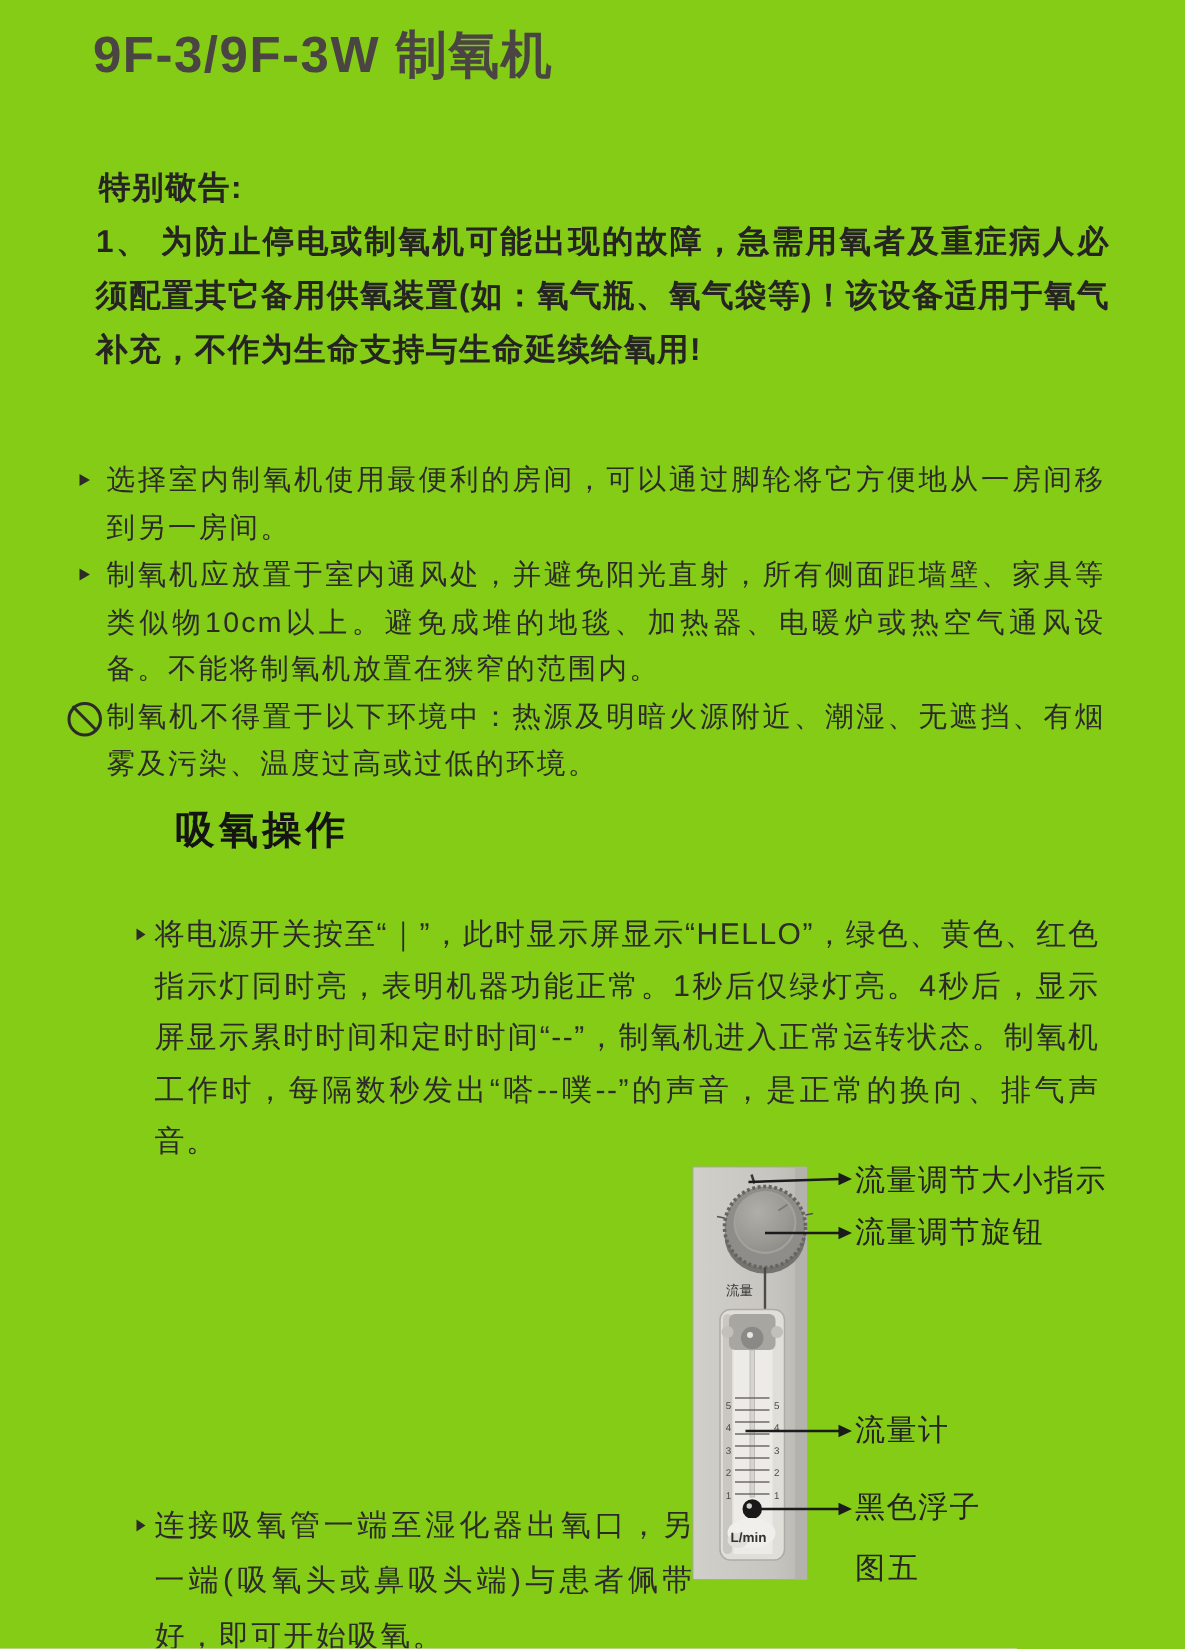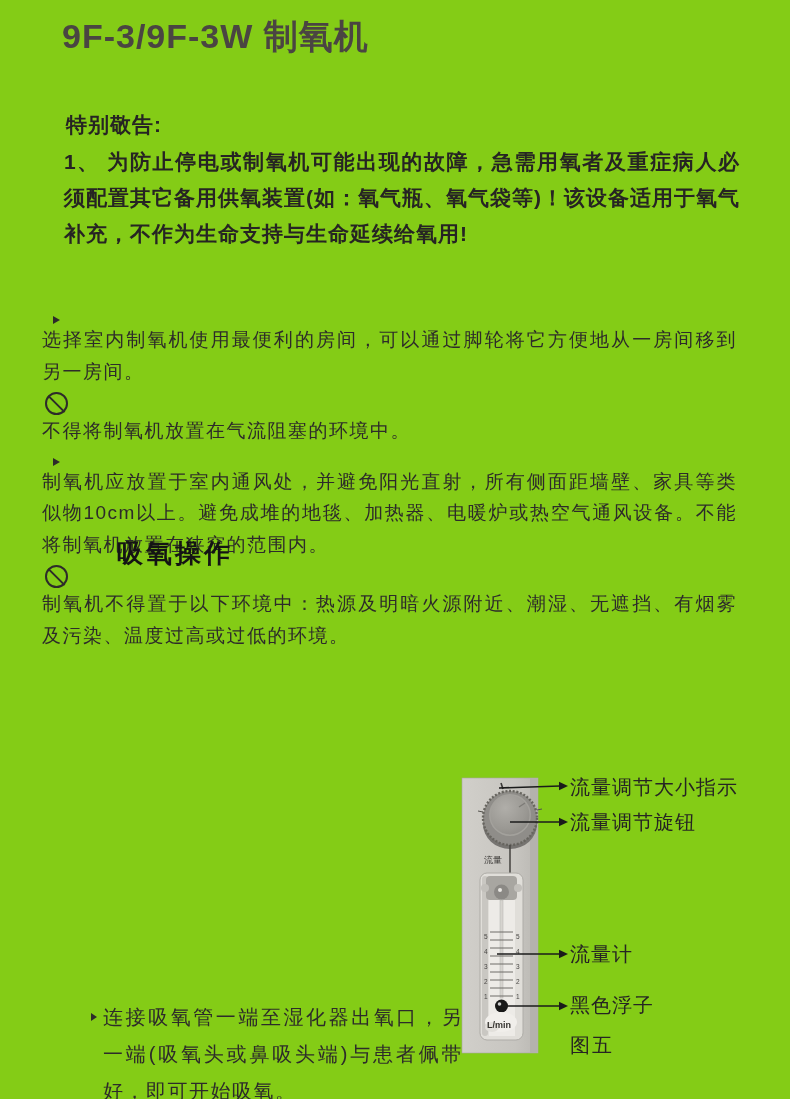--- a/index.html
+++ b/index.html
@@ -35,21 +35,20 @@
   .safety-heading { left:88px; top:252px; font-size:30px; letter-spacing:4px; }
   .op-heading     { left:117px; top:536px; font-size:26px; letter-spacing:3px; }
   
   .safety-list {
     position:absolute; left:42px; top:305px; width:695px;
     margin:0; padding:0; list-style:none;
   }
   .safety-item {
     display:flex; font-size:19px; line-height:31.5px; letter-spacing:1.5px;
     text-align:justify;
-    flex-direction:column;
   }
   .safety-item .item-text { flex:1; }
   .marker-col {
     width:29px; flex:none; display:flex; justify-content:center;
     align-items:flex-start;
   }
   .tri-marker {
     width:0; height:0; margin-top:11px;
     border-left:7px solid #2d2b2a;
     border-top:4.5px solid transparent; border-bottom:4.5px solid transparent;
@@ -102,43 +101,43 @@
   <div class="notice-heading">特别敬告:</div>
   <div class="notice-body">1、 为防止停电或制氧机可能出现的故障，急需用氧者及重症病人必须配置其它备用供氧装置(如：氧气瓶、氧气袋等)！该设备适用于氧气补充，不作为生命支持与生命延续给氧用!</div>
 
 
   <ul class="safety-list">
     <li class="safety-item">
       <span class="marker-col">
           <span class="tri-marker"></span>
         </span>
       <div class="item-text">选择室内制氧机使用最便利的房间，可以通过脚轮将它方便地从一房间移到另一房间。</div>
-    </li>
-    <li class="safety-item">
-      <span class="marker-col">
-          <span class="prohibit-marker"></span>
-        </span>
-      <div class="item-text">不得将制氧机放置在气流阻塞的环境中。</div>
     </li>
     <li class="safety-item">
       <span class="marker-col">
           <span class="tri-marker"></span>
         </span>
       <div class="item-text">制氧机应放置于室内通风处，并避免阳光直射，所有侧面距墙壁、家具等类似物10cm以上。避免成堆的地毯、加热器、电暖炉或热空气通风设备。不能将制氧机放置在狭窄的范围内。</div>
     </li>
     <li class="safety-item">
       <span class="marker-col">
           <span class="prohibit-marker"></span>
         </span>
       <div class="item-text">制氧机不得置于以下环境中：热源及明暗火源附近、潮湿、无遮挡、有烟雾及污染、温度过高或过低的环境。</div>
     </li>
   </ul>
 
   <div class="serif-heading op-heading">吸氧操作</div>
 
+  <div class="op-item op-item-0">
+    <span class="marker-col">
+        <span class="tri-marker"></span>
+      </span>
+    <div class="item-text">将电源开关按至“｜”，此时显示屏显示“HELLO”，绿色、黄色、红色指示灯同时亮，表明机器功能正常。1秒后仅绿灯亮。4秒后，显示屏显示累时时间和定时时间“--”，制氧机进入正常运转状态。制氧机工作时，每隔数秒发出“嗒--噗--”的声音，是正常的换向、排气声音。</div>
+  </div>
 
 
   <div class="op-item op-item-2">
     <span class="marker-col">
         <span class="tri-marker"></span>
       </span>
     <div class="item-text">连接吸氧管一端至湿化器出氧口，另一端(吸氧头或鼻吸头端)与患者佩带好，即可开始吸氧。</div>
   </div>
 
   <div class="figure">

